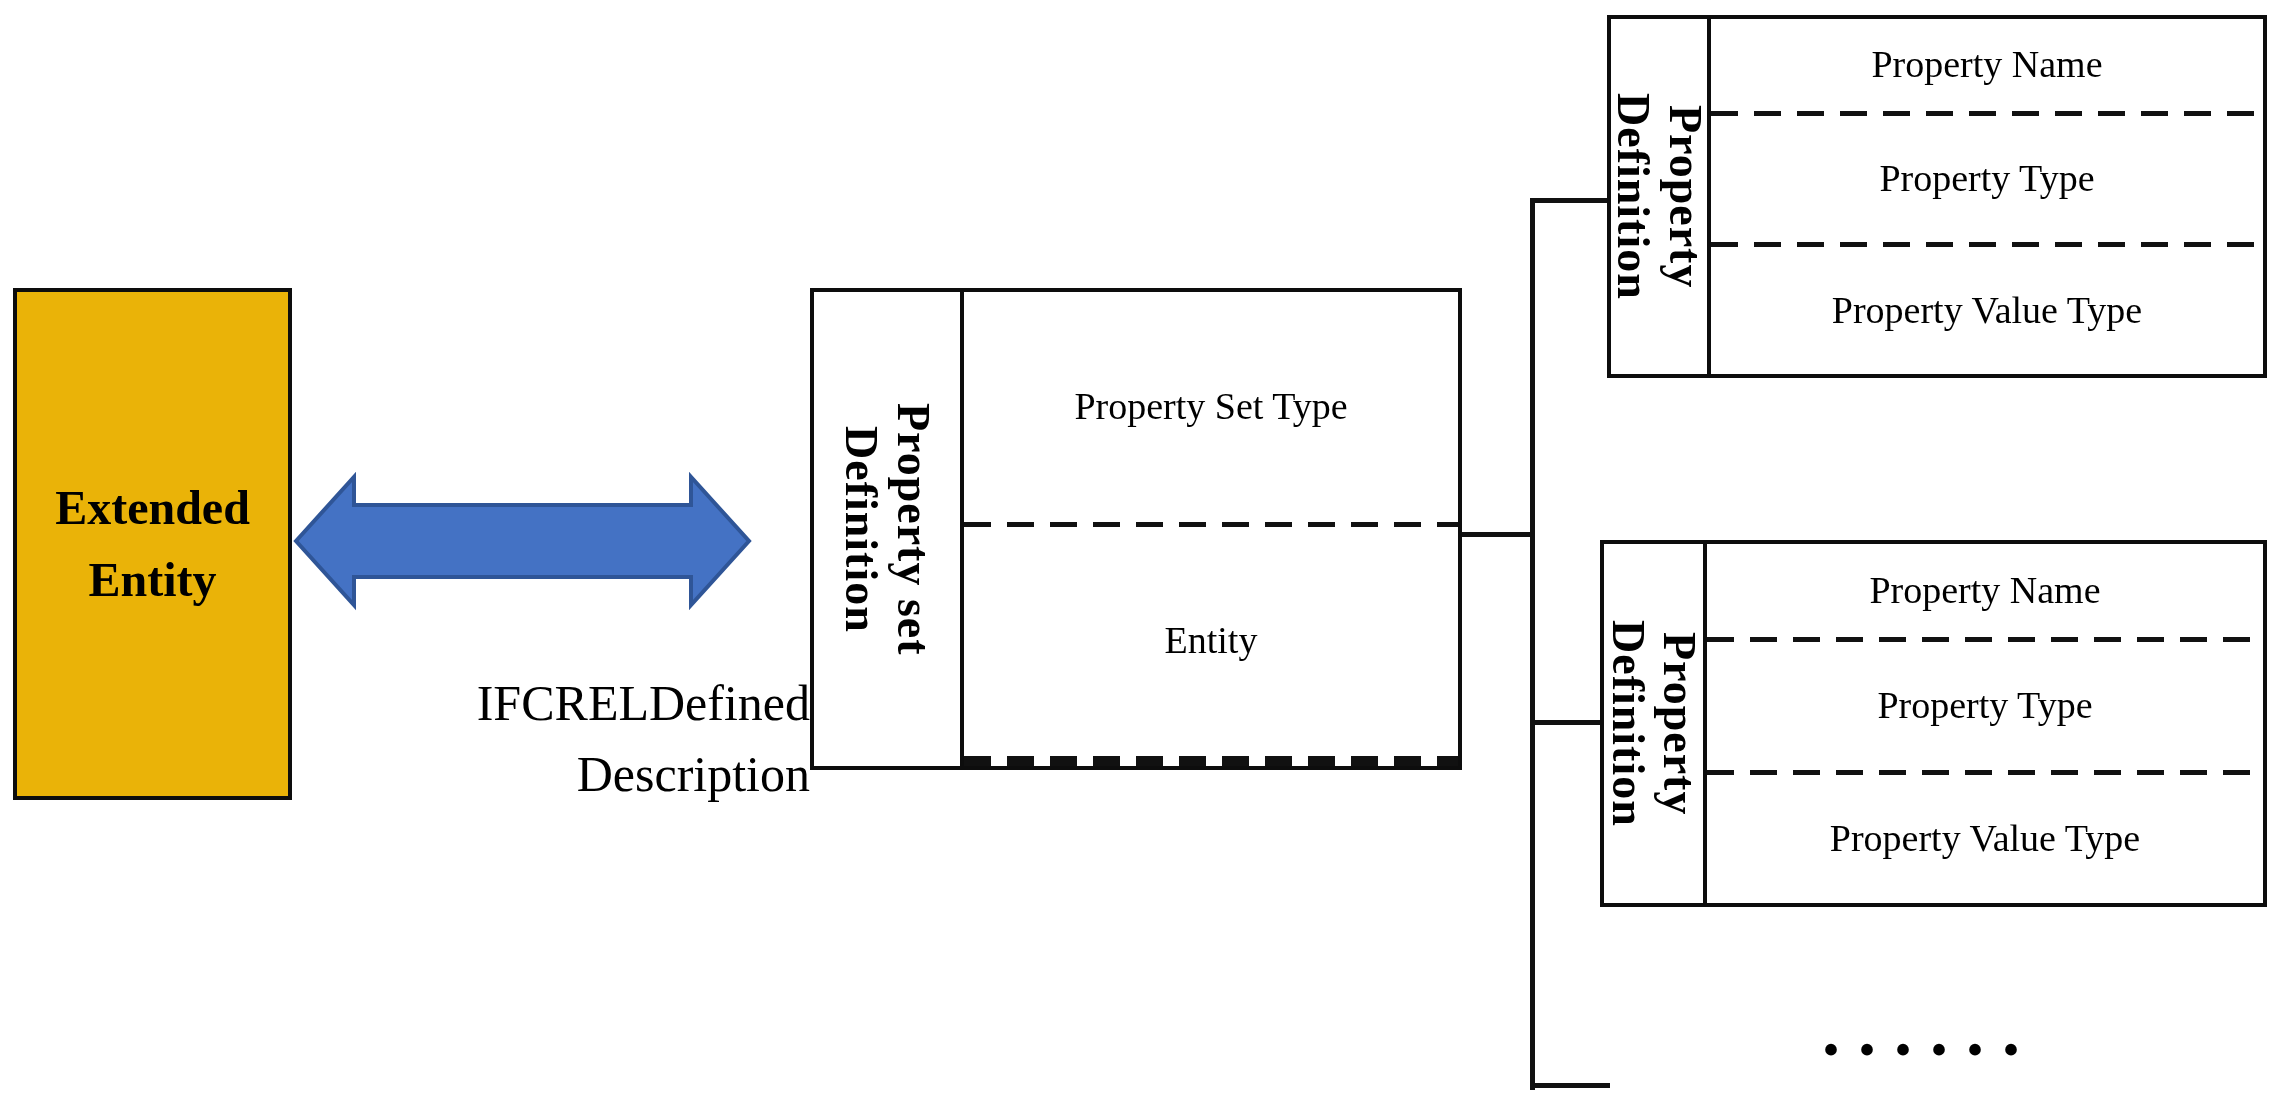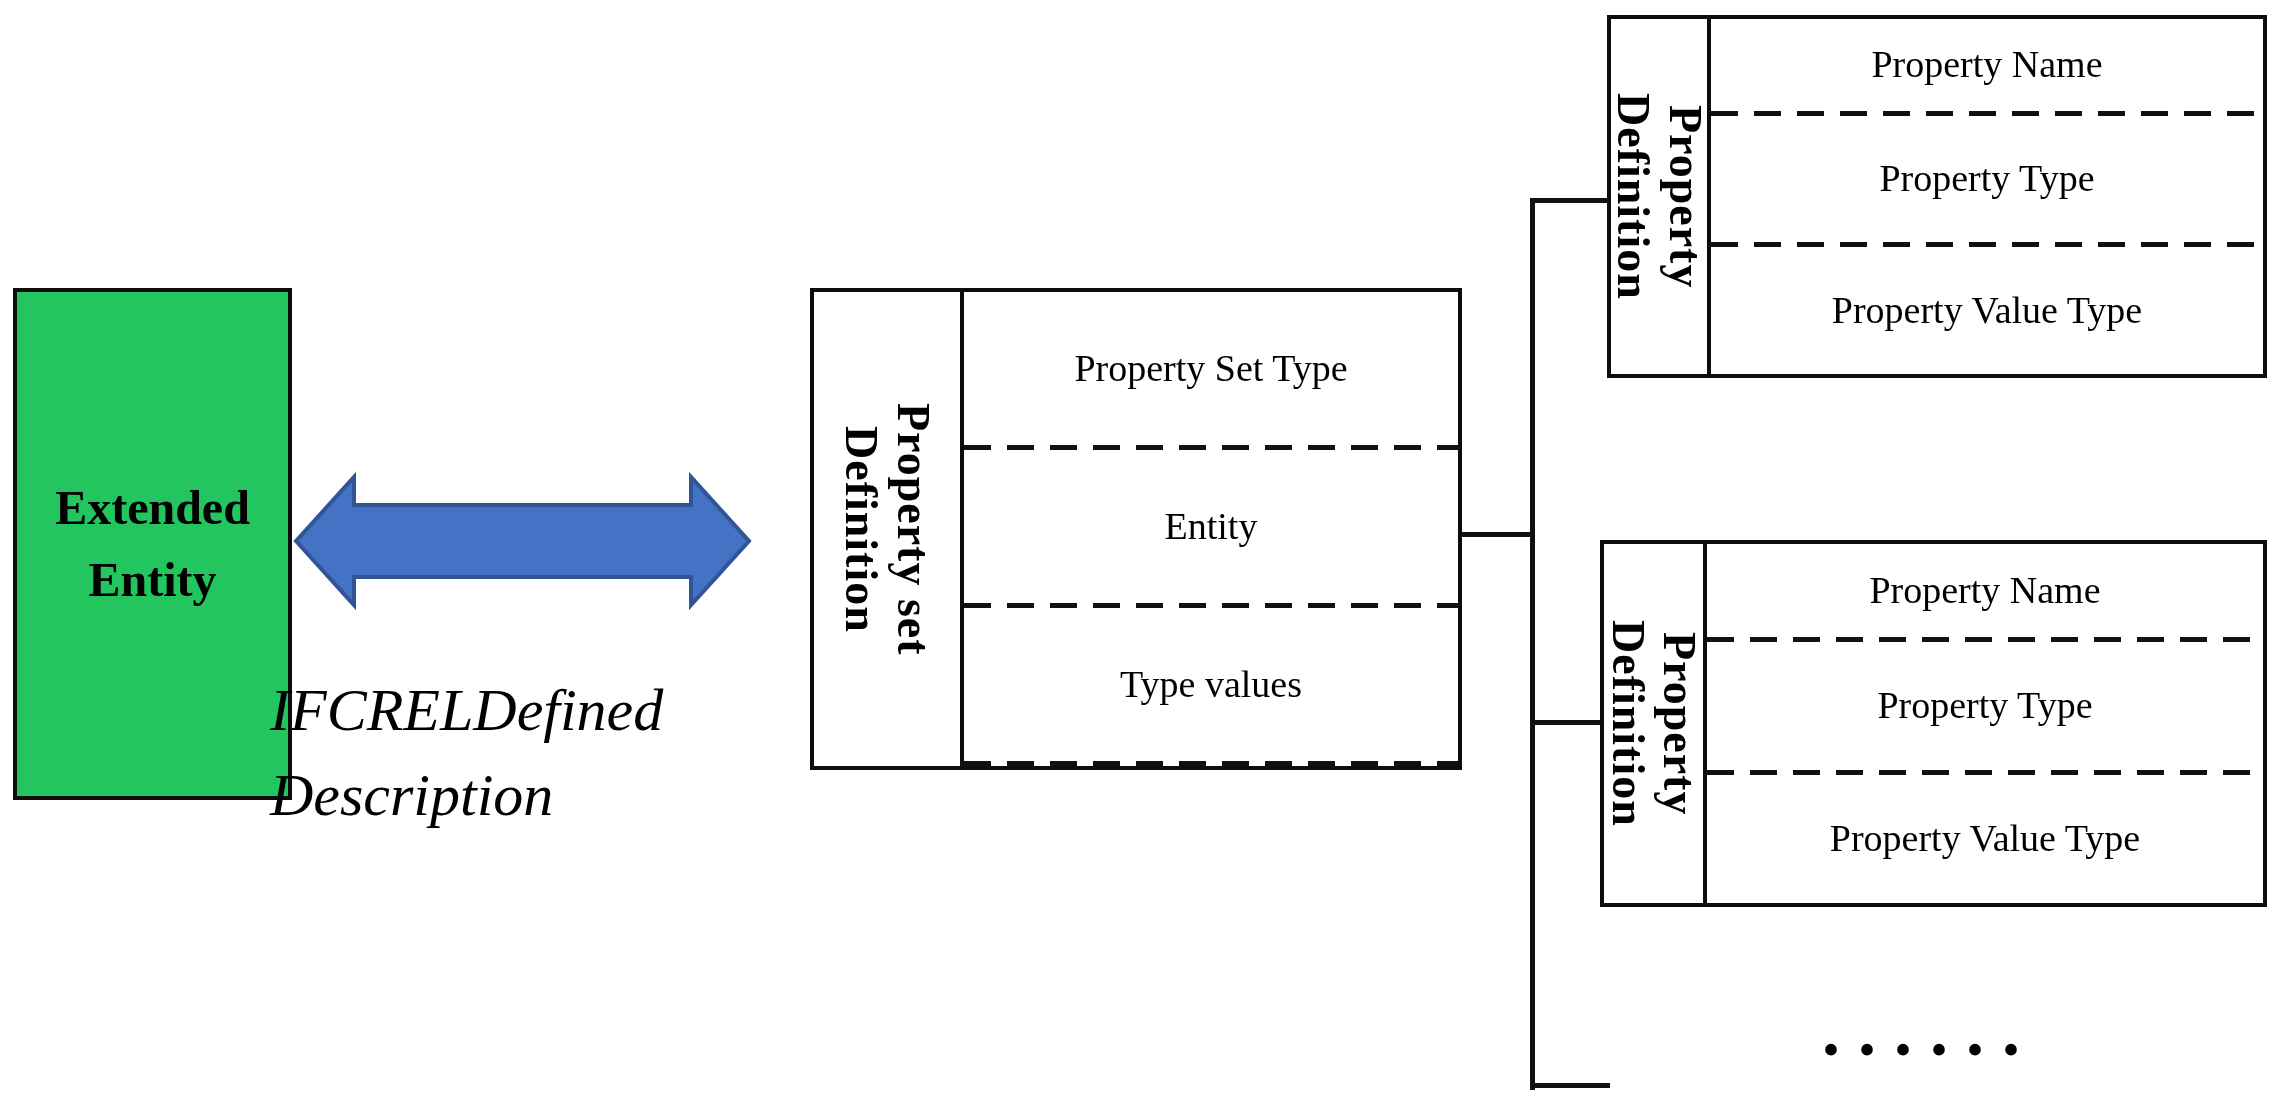--- a/index.html
+++ b/index.html
@@ -61,39 +61,38 @@
   .dash-sep {
     flex: 0 0 5px;
     height: 5px;
     background: repeating-linear-gradient(to right, #111 0 27px, transparent 27px 43px);
   }
 
   
   .simple-box {
     position: absolute;
     border: 4px solid #0d0d0d;
-    background: #22c55e;
+    background: #eab308;
     box-sizing: border-box;
     display: flex;
     flex-direction: column;
     align-items: center;
     justify-content: center;
   }
   .bold-title {
     font-weight: bold;
     font-size: 48px;
     line-height: 1.5;
     text-align: center;
   }
   .rel-label {
     position: absolute;
-    font-size: 60px;
+    font-size: 50px;
     line-height: 1.42;
-    text-align: left;
-    font-style: italic;
+    text-align: right;
   }
   .ellipsis {
     position: absolute;
     font-weight: bold;
     font-size: 72px;
     letter-spacing: 18px;
     text-align: center;
   }
 
   
@@ -133,23 +132,20 @@
     </div>
     <div class="rows">
       <div class="row">
           <span class="cell">Property Set Type</span>
         </div>
       <div class="dash-sep"></div>
       <div class="row">
           <span class="cell">Entity</span>
         </div>
       <div class="dash-sep"></div>
-      <div class="row">
-          <span class="cell">Type values</span>
-        </div>
       <div class="dash-sep"></div>
     </div>
   </div>
 
   <div class="entity-box" style="left:1607px; top:15px; width:660px; height:363px;">
     <div class="label-col" style="width:100px;">
       <div class="vlabel">
         <span>Property</span>
         <span>Definition</span>
       </div>

